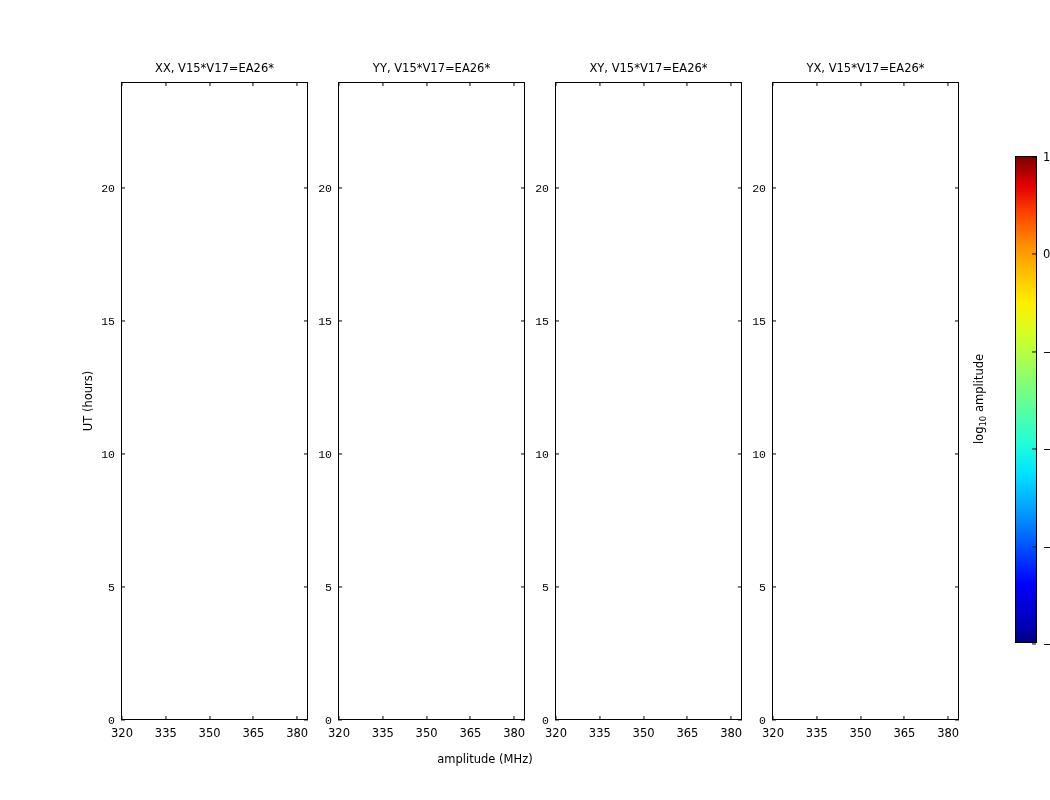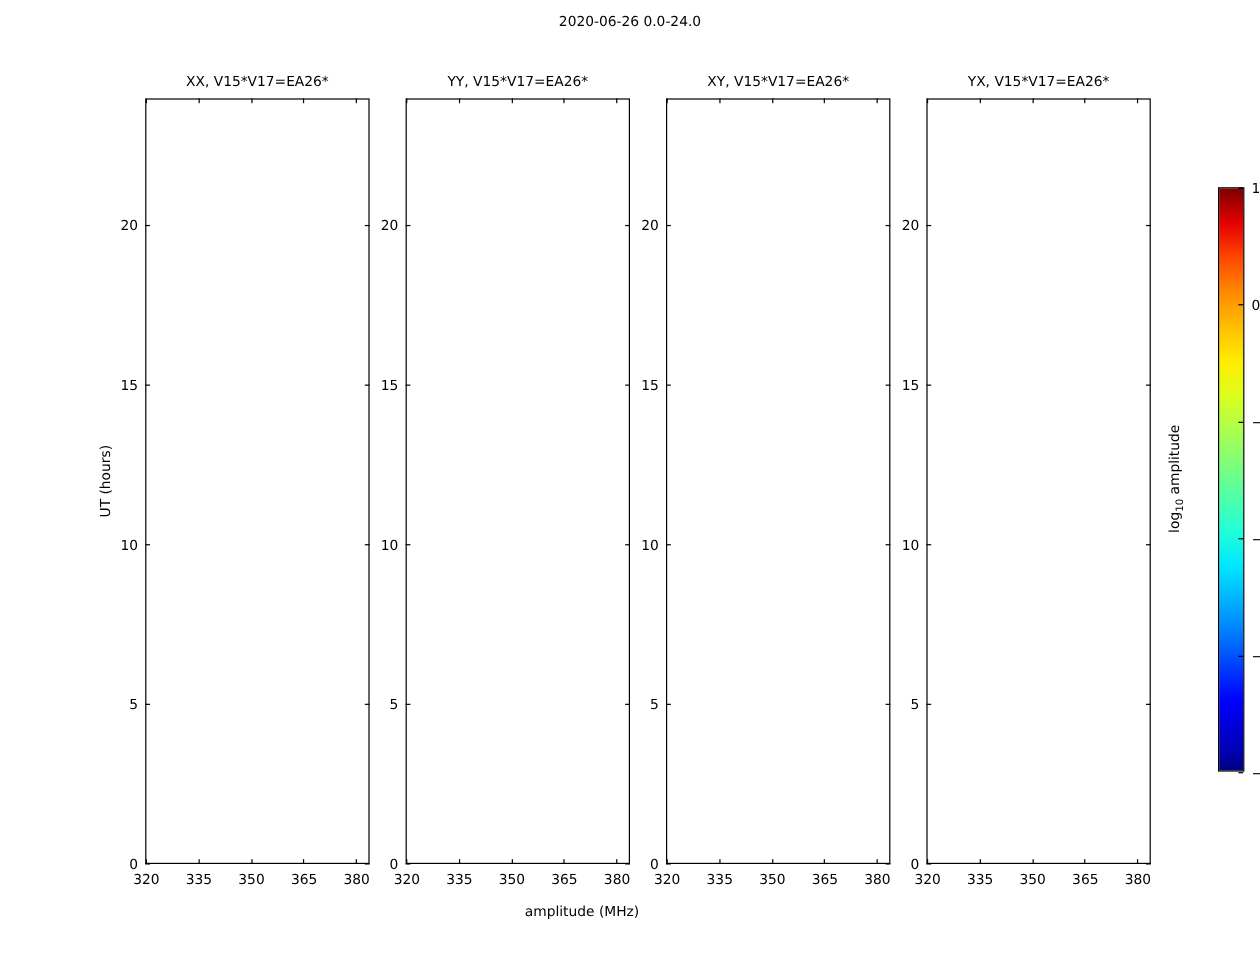--- a/index.html
+++ b/index.html
@@ -58,20 +58,21 @@
   }
   
   .ytick {
     position: absolute;
     right: 100%;
     transform: translateY(-50%);
     padding-right: 6px;
     font-size: 11.5px;
     white-space: nowrap;
     text-align: right;
+    font-family: Liberation Mono, monospace;
   }
   .ytick-mark {
     position: absolute;
     left: 0;
     width: 4px;
     height: 1.1px;
     background: #000;
     transform: translateY(-50%);
   }
   .ytick-mark.right {
@@ -171,21 +172,20 @@
   }
   .cbar-label sub {
     font-size: 8.5px;
   }
 </style>
 </head>
 <body>
 
 <div class="figure">
 
-  <div class="suptitle">2020-06-26 0.0-24.0</div>
 
   <div class="panel" style="left:121px; width:187px;">
     <div class="panel-axes"></div>
     <div class="panel-title">XX, V15*V17=EA26*</div>
 
     <div class="ytick" style="top:637.5px;">0</div>
     <div class="ytick-mark" style="top:637.5px;"></div>
     <div class="ytick-mark right" style="top:637.5px;"></div>
 
     <div class="ytick" style="top:504.6px;">5</div>

